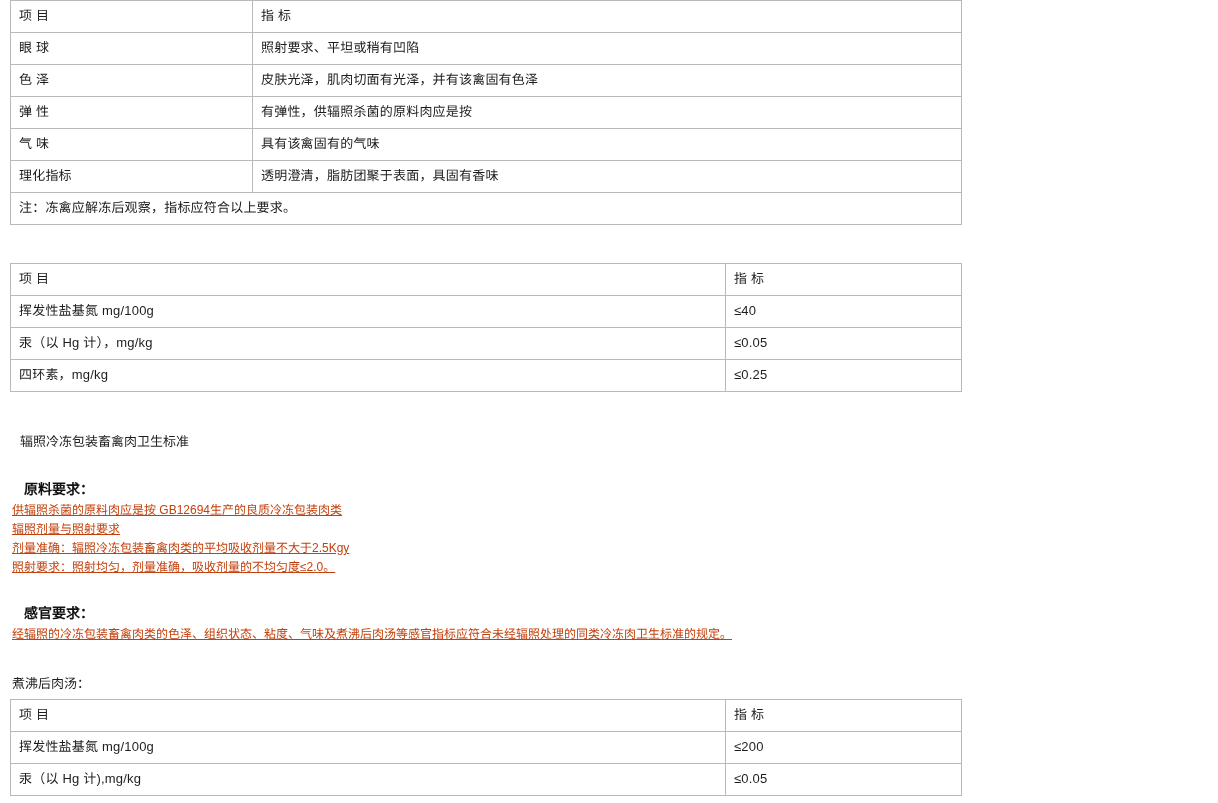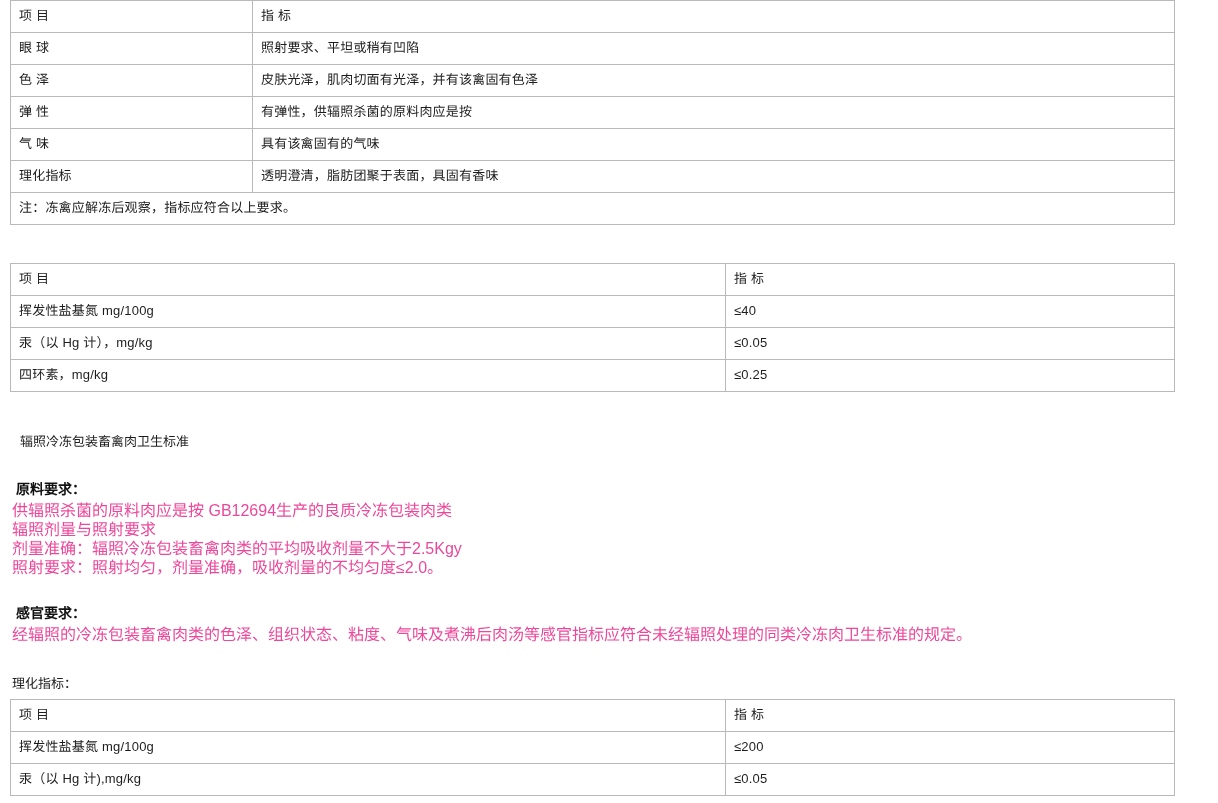--- a/index.html
+++ b/index.html
@@ -20,21 +20,21 @@
   .page {
     position: relative;
     width: 1218px;
     padding: 0;
     box-sizing: border-box;
   }
 
   table.doc-table {
     border-collapse: collapse;
     table-layout: fixed;
-    width: 1165px;
+    width: 952px;
     margin: 0 0 0 10px;
     background: #fff;
   }
   table.doc-table td {
     border: 1px solid #b9b9b9;
     padding: 6px 8px 7px 8px;
     vertical-align: middle;
     font-size: 13px;
     color: #1d1d1d;
     height: 17px;
@@ -51,31 +51,32 @@
   .spacer-d { height: 26px; }
   .spacer-e { height: 30px; }
 
   .para {
     margin: 0 0 0 20px;
     font-size: 13px;
     line-height: 19px;
     color: #1d1d1d;
   }
   .section-head {
-    margin: 0 0 2px 16px;
+    margin: 0 0 2px 24px;
     font-size: 14px;
     font-weight: bold;
     color: #111;
     line-height: 20px;
   }
   .body-line {
     margin: 0 0 0 12px;
-    font-size: 16px;
+    font-size: 12px;
     line-height: 19px;
-    color: #ec4899;
+    color: #c2410c;
+    text-decoration: underline;
   }
   .label-line {
     margin: 0 0 6px 12px;
     font-size: 13px;
     line-height: 19px;
     color: #1d1d1d;
   }
   .note-row td { color: #1d1d1d; }
 </style>
 </head>
@@ -158,21 +159,21 @@
   <p class="body-line">剂量准确：辐照冷冻包装畜禽肉类的平均吸收剂量不大于2.5Kgy</p>
   <p class="body-line">照射要求：照射均匀，剂量准确，吸收剂量的不均匀度≤2.0。</p>
 
   <div class="spacer-d"></div>
 
   <h2 class="section-head">感官要求：</h2>
   <p class="body-line">经辐照的冷冻包装畜禽肉类的色泽、组织状态、粘度、气味及煮沸后肉汤等感官指标应符合未经辐照处理的同类冷冻肉卫生标准的规定。</p>
 
   <div class="spacer-e"></div>
 
-  <p class="label-line">理化指标：</p>
+  <p class="label-line">煮沸后肉汤：</p>
 
   <table class="doc-table t3">
     <colgroup>
         <col class="col-a">
         <col>
       </colgroup>
     <tbody>
       <tr>
         <td>项 目</td>
         <td>指 标</td>

